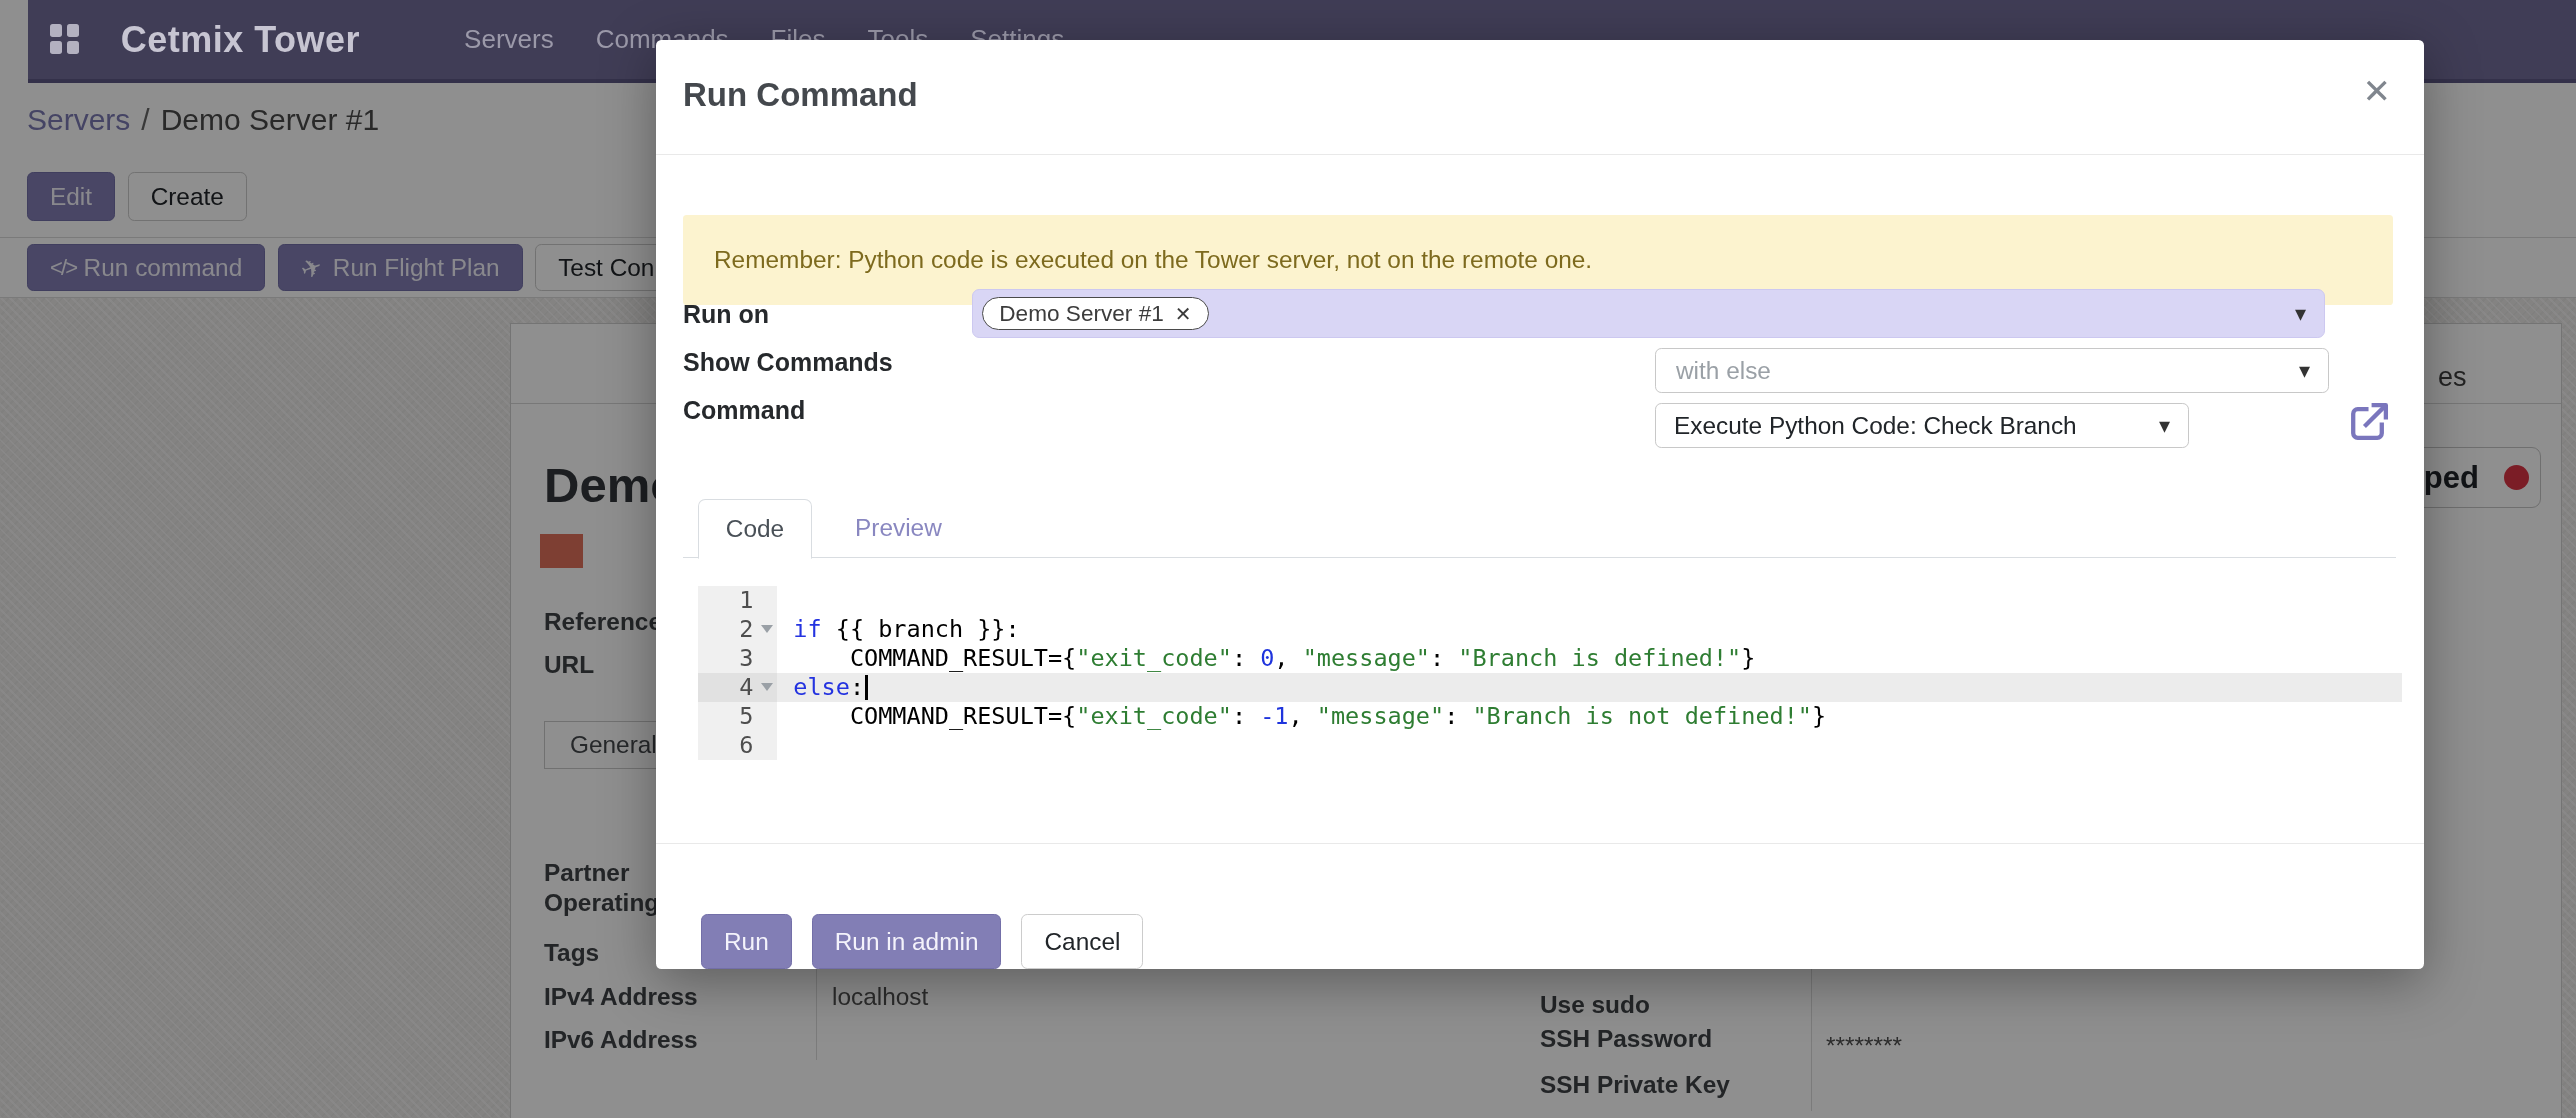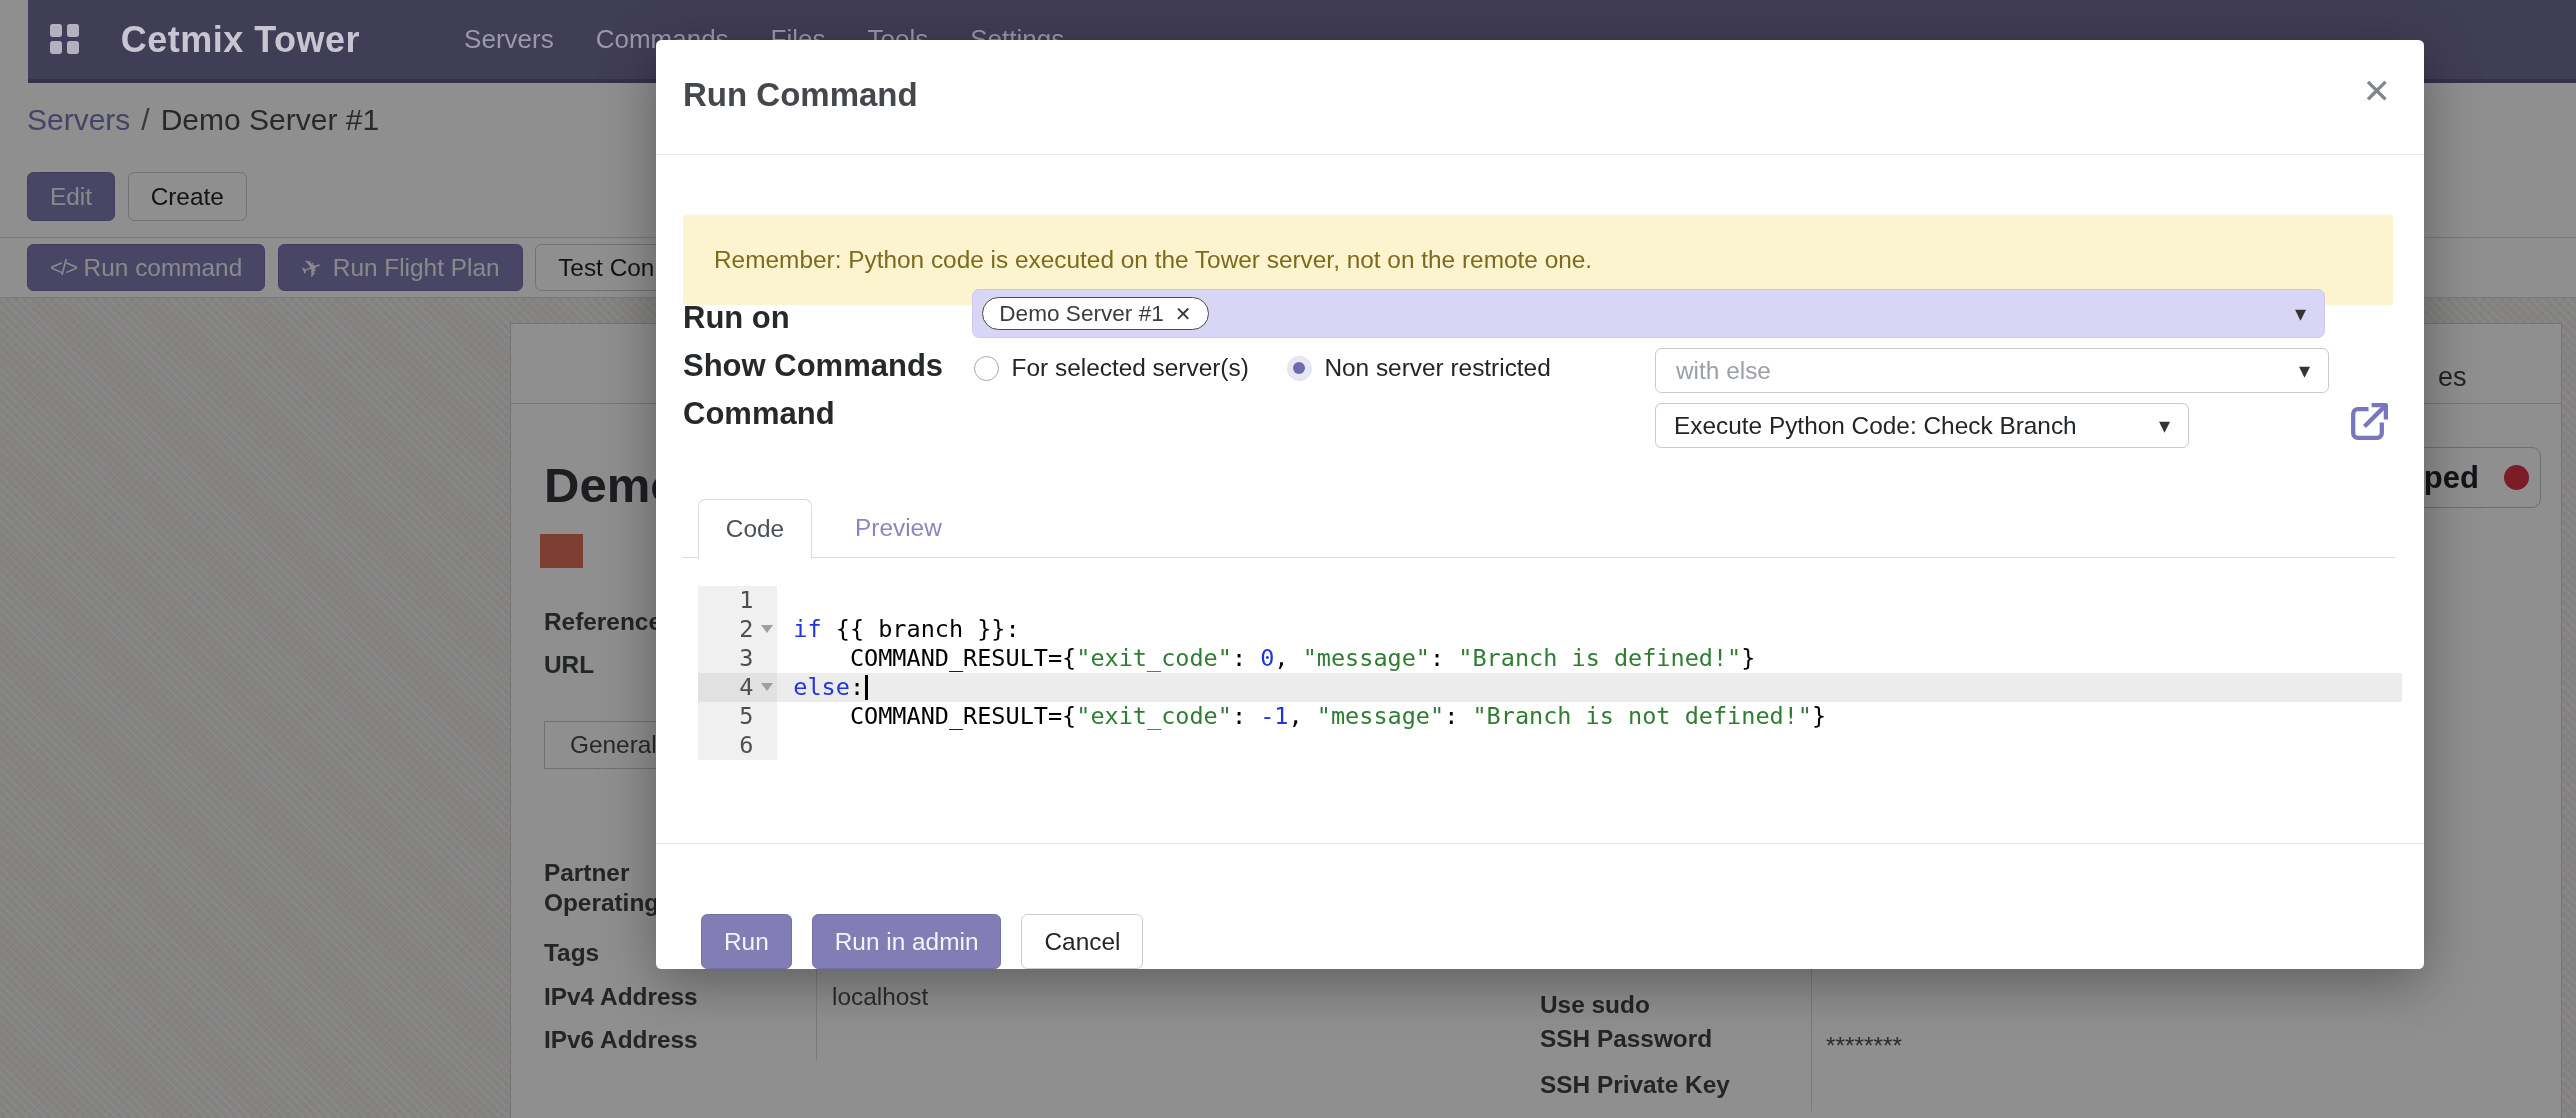--- a/index.html
+++ b/index.html
@@ -75,21 +75,21 @@
   
   .modal { position:absolute; left:656px; top:40px; width:1768px; height:929px; background:#fff;
            border-radius:5.4px; box-shadow:0 12.6px 54px rgba(0,0,0,.35); z-index:100; }
   .modal-title { position:absolute; left:27px; top:36px; font-size:33px; font-weight:700; color:#44484d; }
   .modal-close { position:absolute; right:33px; top:31px; font-size:34px; color:#80868e; cursor:pointer; }
   .modal-hline { position:absolute; left:0; top:114px; width:100%; border-bottom:1.8px solid #e9e9e9; }
   .alert { position:absolute; left:27px; top:175px; width:1710px; height:90px; background:#fcf3cf;
            border-radius:3.6px; display:flex; align-items:center; padding-left:31px;
            font-size:24.4px; color:#7d6a1e; }
 
-  .f-label { position:absolute; left:27px; font-size:31px; font-weight:700; color:#26292c; white-space:nowrap; }
+  .f-label { position:absolute; left:27px; font-size:25px; font-weight:700; color:#26292c; white-space:nowrap; }
   .lab-runon { top:260px; }  .lab-show { top:308px; }  .lab-cmd { top:356px;text-align:right; }
 
   .run-on-field { position:absolute; left:316px; top:249px; width:1353px; height:49px; background:#d9d6f5;
                   border:0.9px solid #ccc8f0; border-radius:7.2px; display:flex; align-items:center;
                   padding:0 51px 0 9px; cursor:pointer; }
   .caret { position:absolute; right:18px; top:50%; transform:translateY(-50%); font-size:22px; color:#333; }
   .tag-pill { display:inline-flex; align-items:center; background:#fff; border:1.8px solid #4a4a4a;
               border-radius:902px; padding:2.7px 16.3px; font-size:22.6px; color:#3c3c3c; white-space:nowrap; }
   .tag-x { margin-left:11px; font-weight:700; font-size:20px; color:#3c3c3c; cursor:pointer; }
 
@@ -230,30 +230,20 @@
     <div class="f-label lab-runon">Run on</div>
     <div class="run-on-field">
       <span class="tag-pill">
         <span>Demo Server #1</span>
         <span class="tag-x">✕</span>
       </span>
       <span class="caret">▾</span>
     </div>
 
     <div class="f-label lab-show">Show Commands</div>
-    <div class="radios">
-      <label class="radio">
-        <span class="rdot"></span>
-        <span>For selected server(s)</span>
-      </label>
-      <label class="radio">
-        <span class="rdot sel"></span>
-        <span>Non server restricted</span>
-      </label>
-    </div>
     <div class="with-tags">
       <span>with else</span>
       <span class="caret">▾</span>
     </div>
 
     <div class="f-label lab-cmd">Command</div>
     <div class="cmd-sel">
       <span>Execute Python Code: Check Branch</span>
       <span class="caret">▾</span>
     </div>

